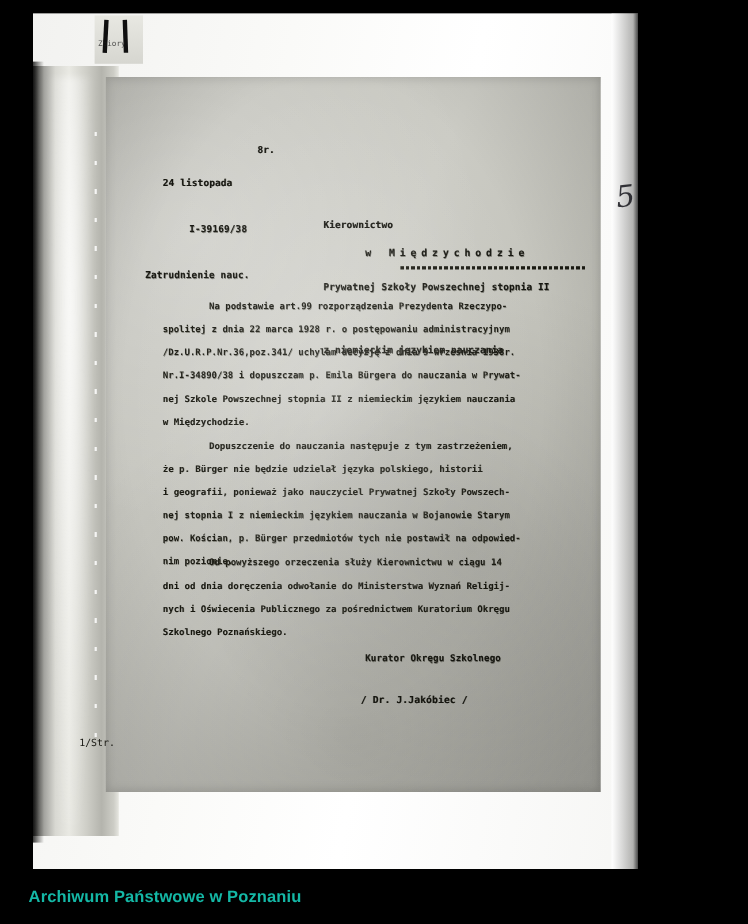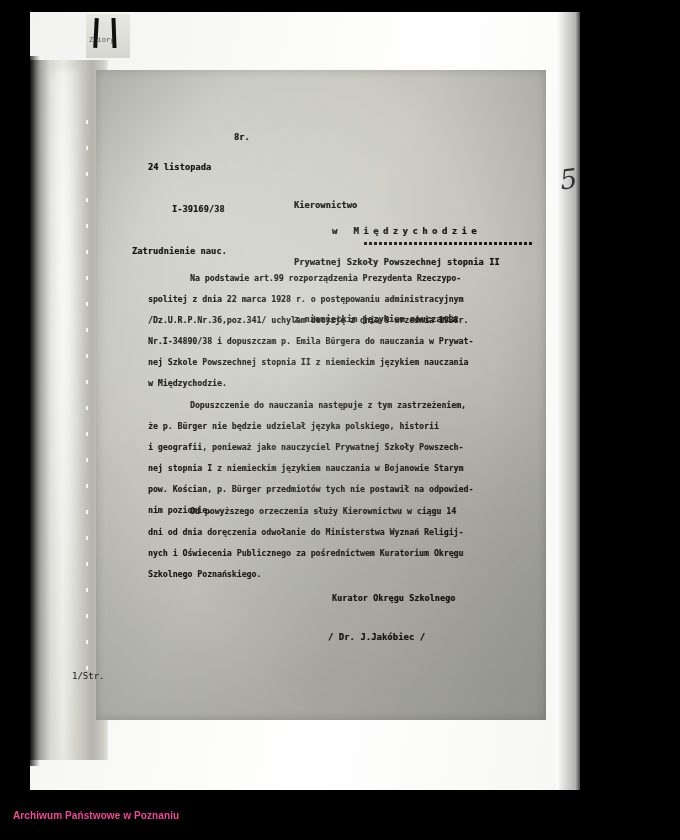--- a/index.html
+++ b/index.html
@@ -244,24 +244,24 @@
     position: absolute;
     left: 0;
     bottom: 0;
     width: 680px;
     height: 50px;
     background: #000000;
     display: flex;
     align-items: center;
   }
   .watermark-text {
-    margin-left: 13px;
-    color: #ec4899;
+    margin-left: 26px;
+    color: #14b8a6;
     font-family: "Liberation Sans", sans-serif;
-    font-size: 10px;
+    font-size: 15px;
     font-weight: bold;
     letter-spacing: 0.1px;
   }
 </style>
 </head>
 <body>
 
 <div id="scan">
 
   <div class="backing"></div>

